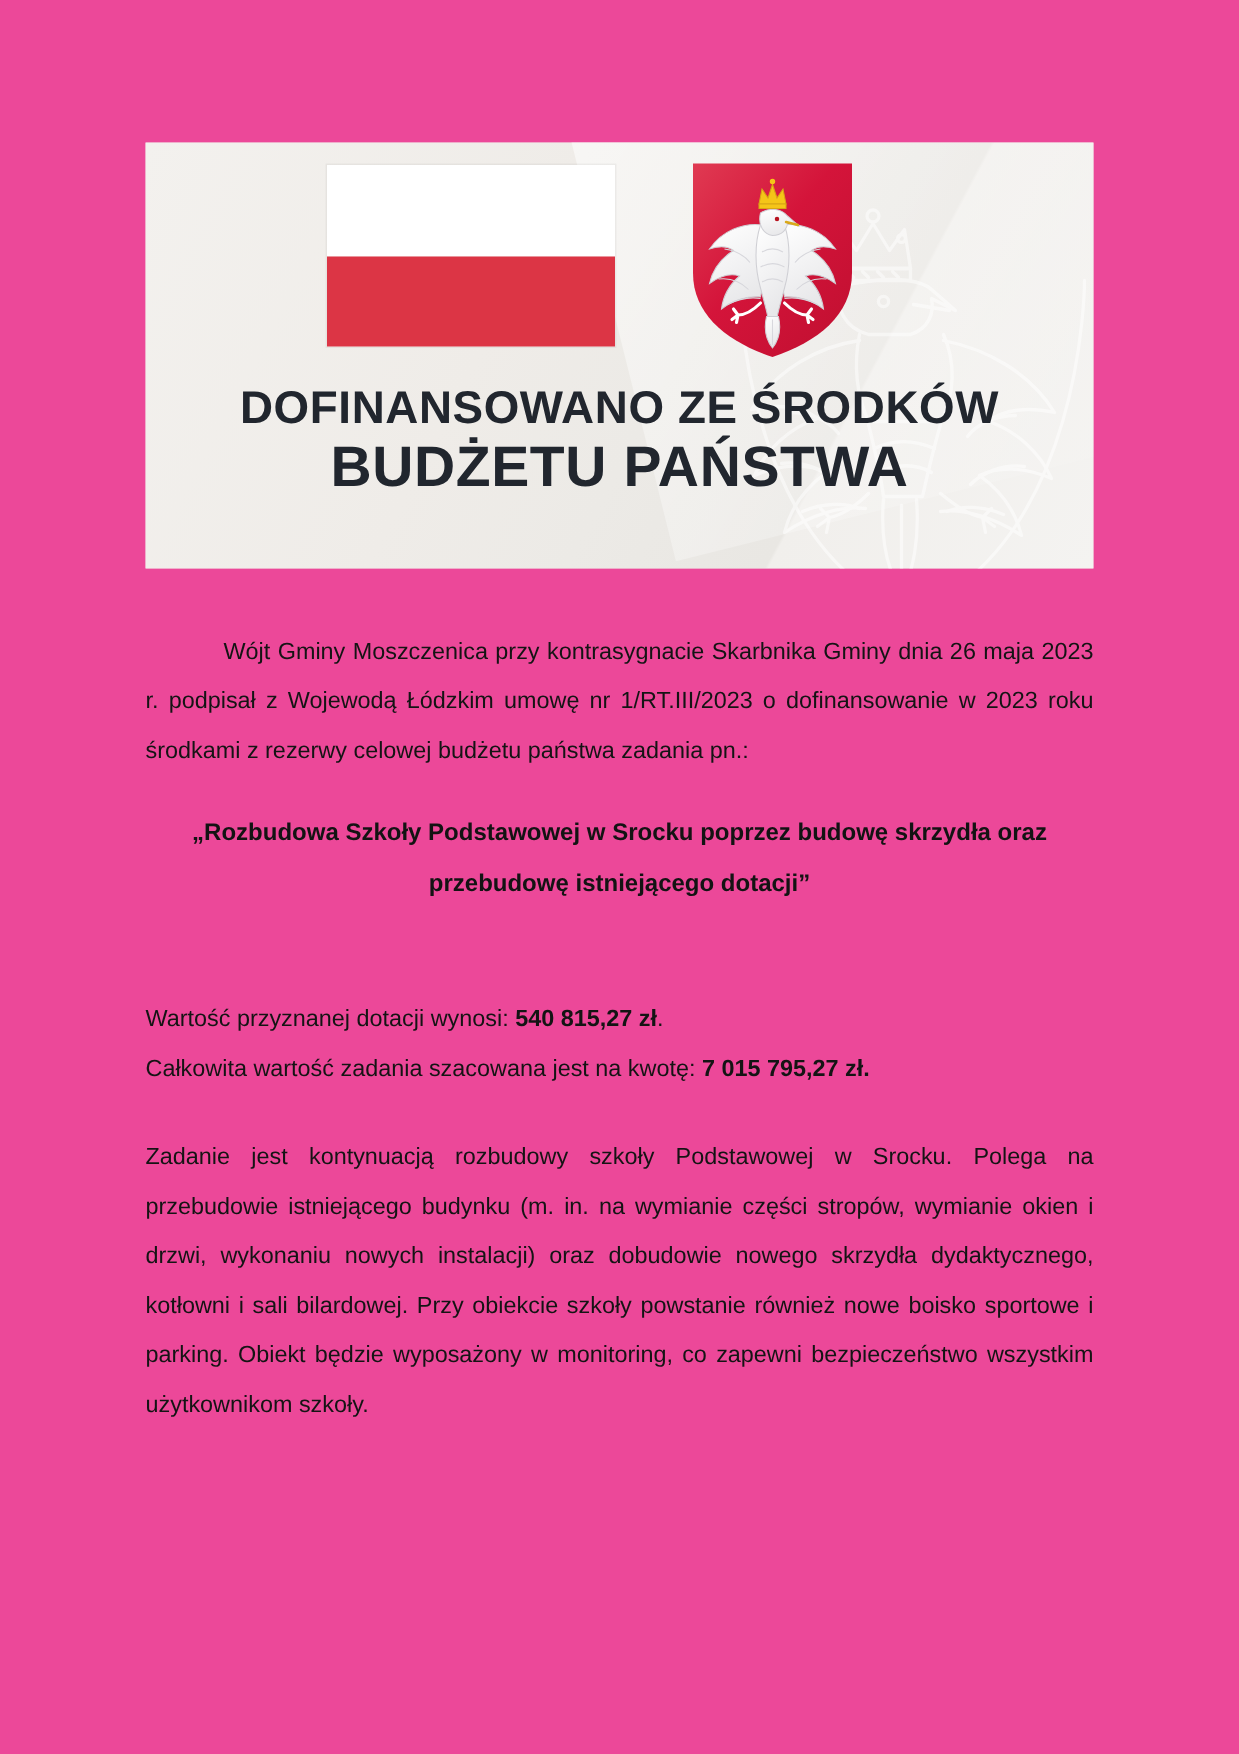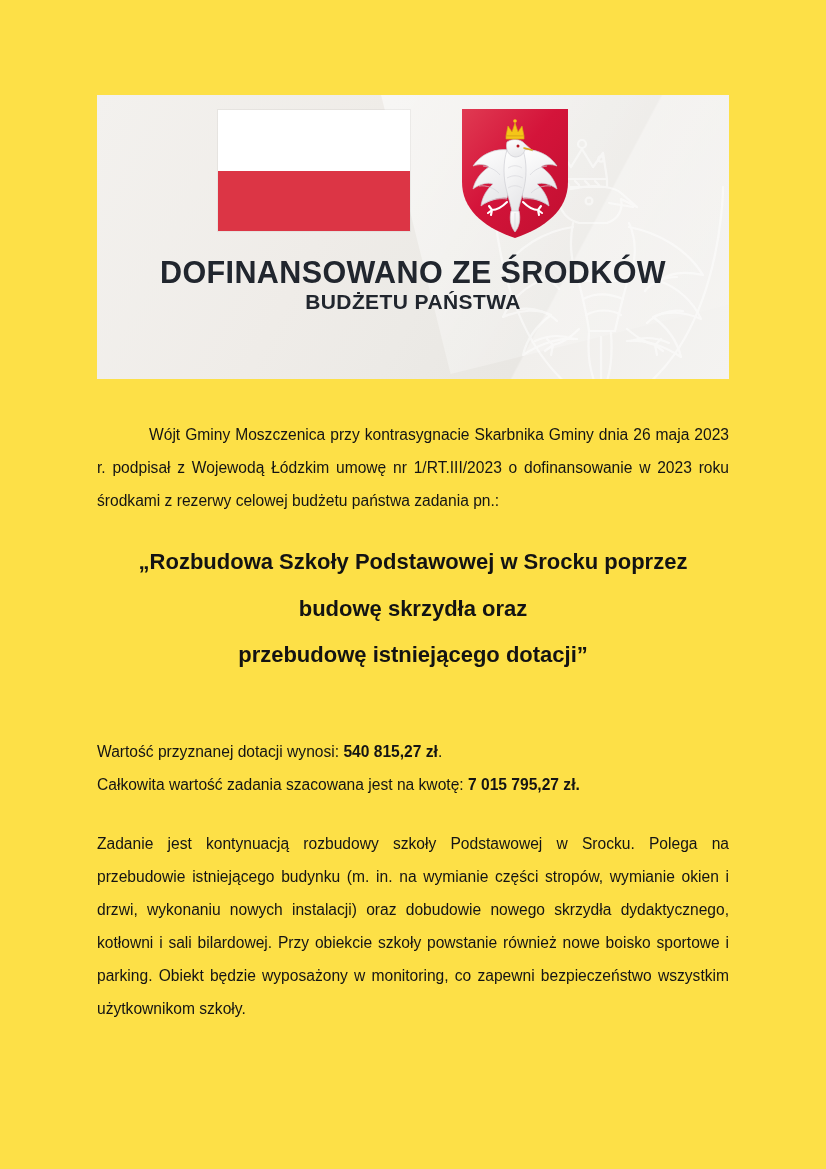--- a/index.html
+++ b/index.html
@@ -12,21 +12,21 @@
     height: 1169px;
     position: relative;
     overflow: hidden;
     font-family: "Liberation Sans", sans-serif;
     color: #000000;
   }
 
   .page {
     position: absolute;
     inset: 0;
-    background: #fde047;
+    background: #ec4899;
   }
 
   
   .banner {
     position: absolute;
     left: 97px;
     top: 95px;
     width: 632px;
     height: 284px;
     overflow: hidden;
@@ -105,21 +105,21 @@
     left: 0;
     right: 0;
     top: 160px;
     text-align: center;
     color: #21262e;
     font-weight: bold;
     letter-spacing: 0.4px;
     line-height: 1.16;
   }
   .banner-line-1 { font-size: 30.5px; }
-  .banner-line-2 { font-size: 21px; }
+  .banner-line-2 { font-size: 38px; }
   .banner-line-3 { font-size: 24.5px; margin-top: 4px; }
 
   
   .doc {
     position: absolute;
     left: 97px;
     top: 418px;
     width: 632px;
   }
 
@@ -136,21 +136,21 @@
     font-size: 15.6px;
     line-height: 2.12;
     text-align: justify;
     margin: 0;
     color: #141414;
   }
   .para.first-para { text-indent: 52px; }
 
   .project-title {
     text-align: center;
-    font-size: 22px;
+    font-size: 16px;
     font-weight: bold;
     line-height: 2.12;
     margin: 0;
     color: #131313;
   }
   .project-title-wrap { margin-top: 22px; }
 
   .amounts { margin-top: 56px; }
   .amount-line {
     font-size: 15.6px;

